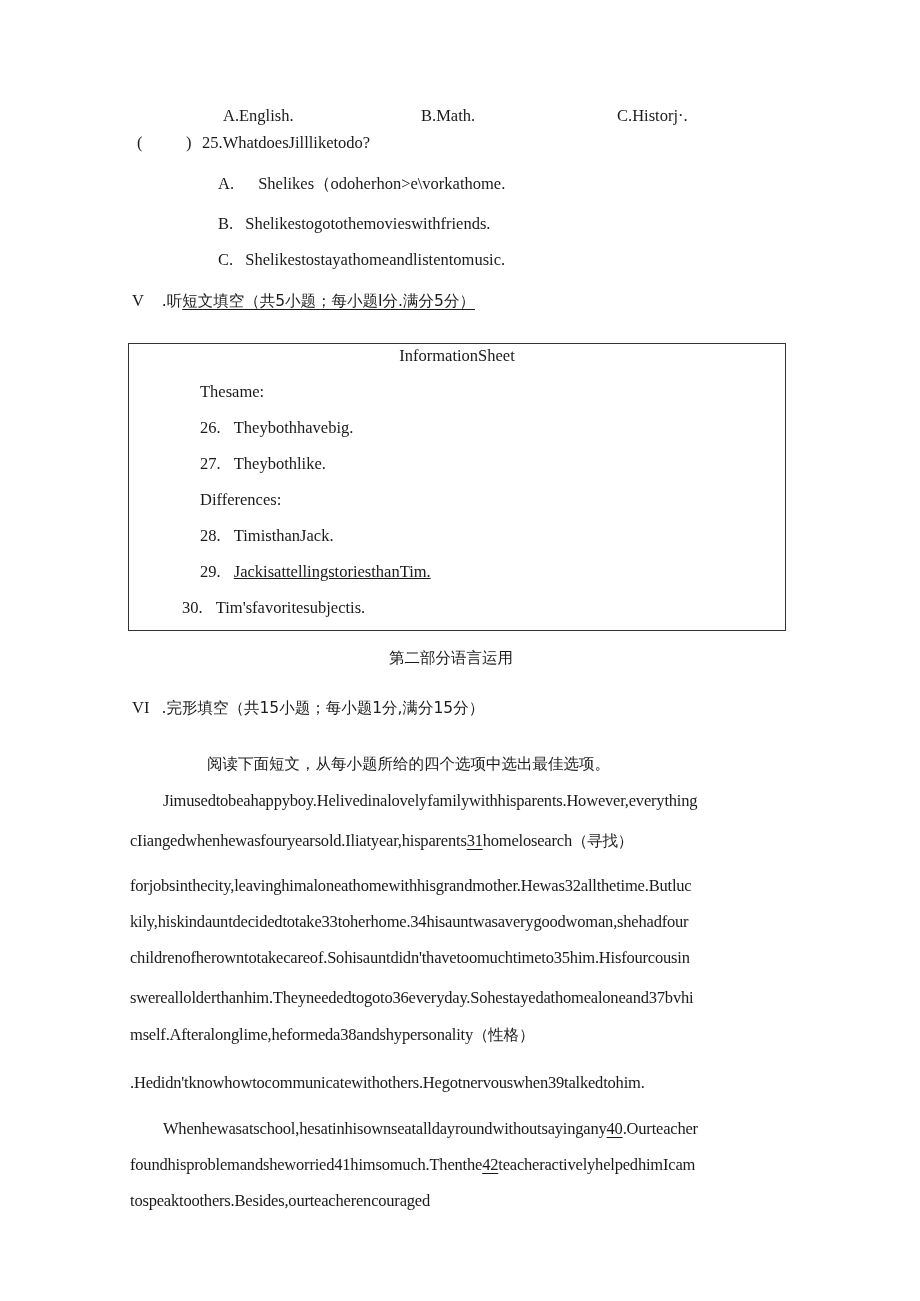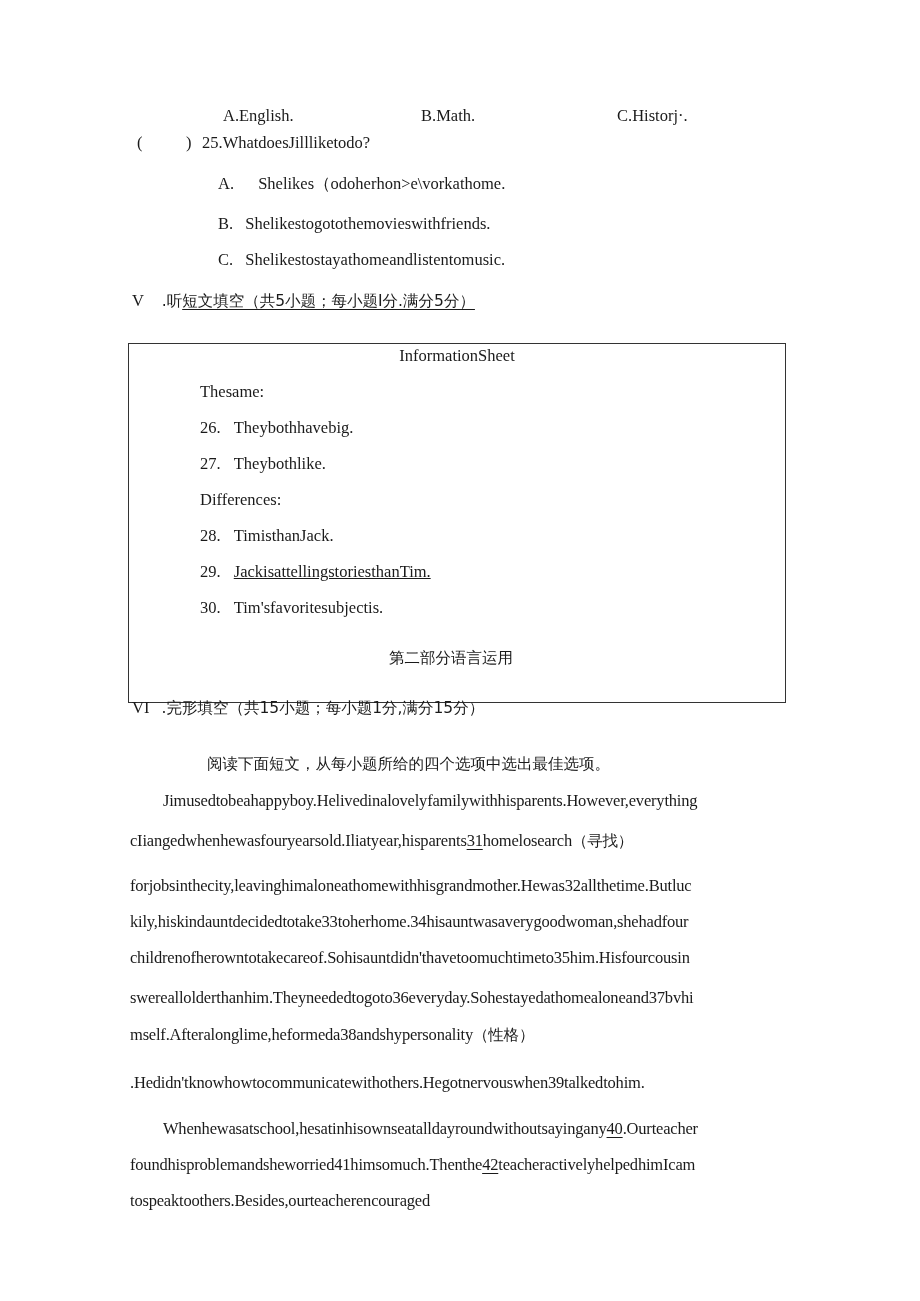--- a/index.html
+++ b/index.html
@@ -5,21 +5,21 @@
   html, body { margin: 0; padding: 0; background: #ffffff; }
   body {
     width: 920px; height: 1301px; position: relative; overflow: hidden;
     font-family: "Liberation Serif", "DejaVu Serif", serif;
     color: #1a1a1a; font-size: 16.5px;
   }
   .abs { position: absolute; white-space: nowrap; }
   .cn { font-family: "DejaVu Sans", "Liberation Sans", sans-serif; font-size: 15.5px; }
   .u { text-decoration: underline; text-underline-offset: 3px; }
   .box {
-    position: absolute; left: 128px; top: 343px; width: 658px; height: 360px;
+    position: absolute; left: 128px; top: 343px; width: 658px; height: 288px;
     border: 1px solid #333; box-sizing: border-box;
   }
   .line { position: absolute; white-space: nowrap; }
   .para { letter-spacing: -0.2px; }
 </style>
 </head>
 <body>
 
 <div class="abs" style="left:223px; top:106px;">A.English.</div>
 <div class="abs" style="left:421px; top:106px;">B.Math.</div>
@@ -60,21 +60,21 @@
   </div>
   <div class="line" style="left:71px; top:146px;">Differences:</div>
   <div class="line" style="left:71px; top:182px;">
     <span>28.</span>
     <span style="margin-left:9px;">TimisthanJack.</span>
   </div>
   <div class="line" style="left:71px; top:218px;">
     <span>29.</span>
     <span style="margin-left:9px;text-decoration:underline;">JackisattellingstoriesthanTim.</span>
   </div>
-  <div class="line" style="left:71px; top:254px;font-family:Liberation Serif, serif;">
+  <div class="line" style="left:53px; top:254px;font-family:Liberation Serif, serif;">
     <span>30.</span>
     <span style="margin-left:9px;">Tim'sfavoritesubjectis.</span>
   </div>
 </div>
 
 <div class="abs cn" style="left:389px; top:648px;">第二部分语言运用</div>
 
 <div class="abs" style="left:132px; top:698px;">
   <span>VI</span>
   <span class="cn" style="margin-left:8px;">.完形填空（共15小题；每小题1分,满分15分）</span>

